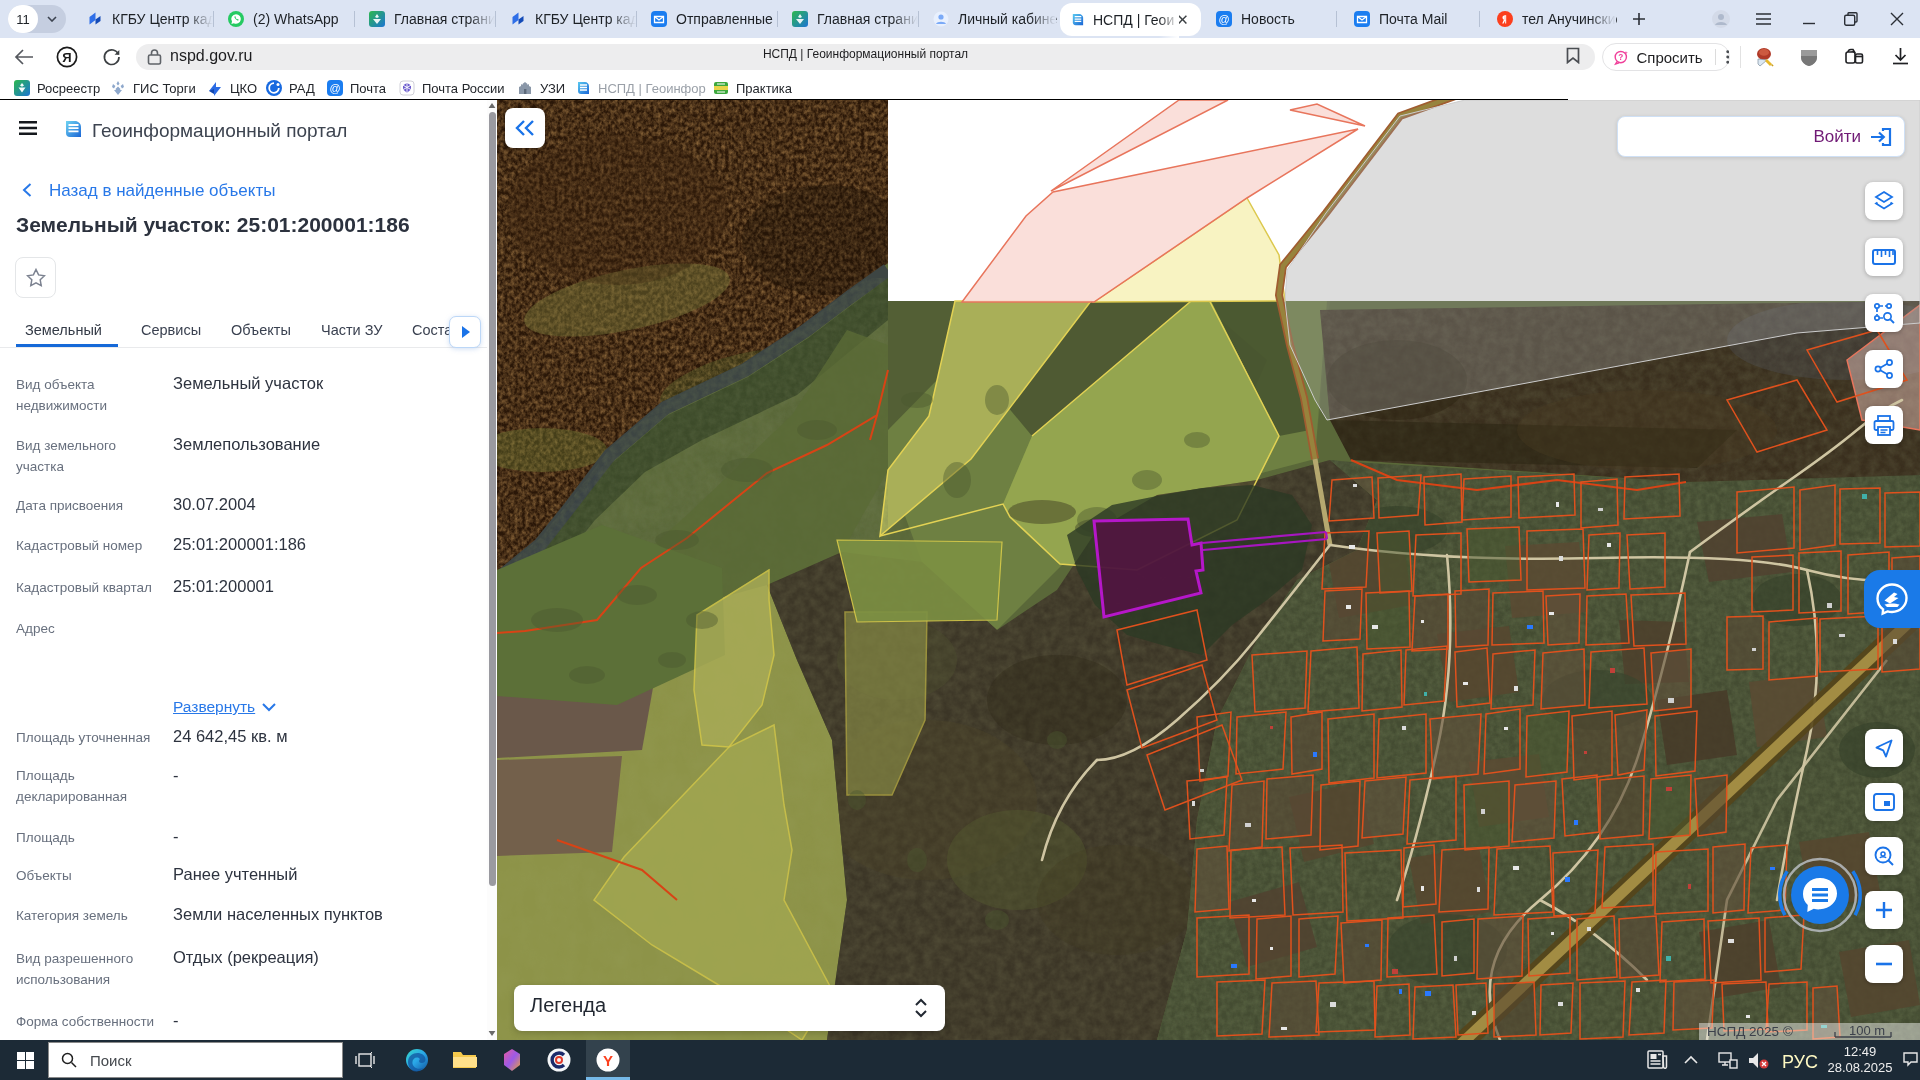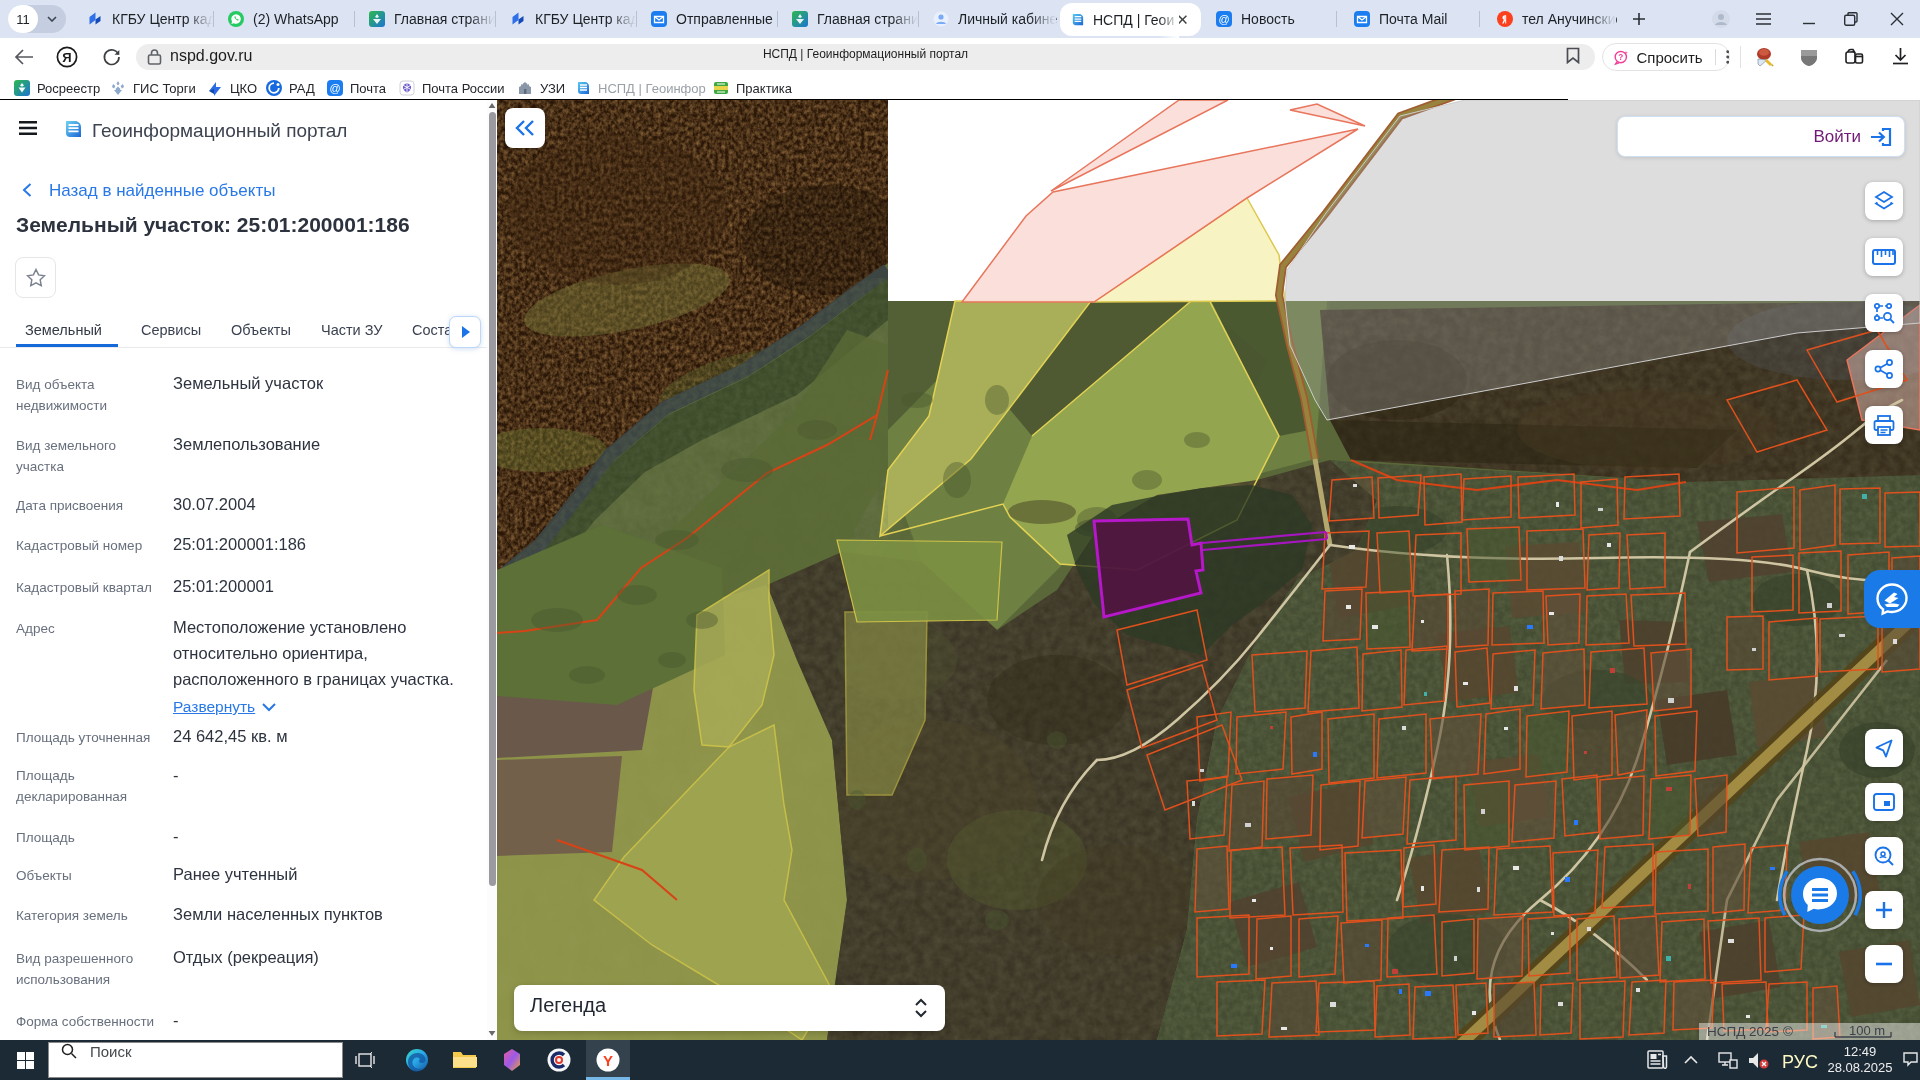--- a/index.html
+++ b/index.html
@@ -31,21 +31,21 @@
 .lbl{position:absolute;left:16px;font-size:13.5px;color:#68707e;line-height:21px;width:150px}
 .val{position:absolute;left:173px;font-size:16.5px;color:#2d333f;line-height:26px;width:310px}
 
 #sbar{position:absolute;left:487px;top:100px;width:10px;height:940px;background:#fcfcfc}
 #sthumb{position:absolute;left:488.5px;top:112px;width:7px;height:774px;background:#9a9aa0;border-radius:4px}
 
 #map{position:absolute;left:497px;top:100px;width:1423px;height:940px;overflow:hidden}
 .mbtn{position:absolute;width:38px;height:38px;background:#fff;border-radius:8px;box-shadow:0 1px 4px rgba(0,0,0,.25);display:flex;align-items:center;justify-content:center}
 
 #taskbar{position:absolute;left:0;top:1040px;width:1920px;height:40px;background:#1c2a36;color:#fff}
-#tsearch{position:absolute;left:48px;top:2px;width:295px;height:36px;background:#fff;border:1px solid #8a8a8a;display:flex;align-items:flex-start;font-size:15px;color:#45494e}
+#tsearch{position:absolute;left:48px;top:2px;width:295px;height:36px;background:#fff;border:1px solid #8a8a8a;display:flex;align-items:center;font-size:15px;color:#45494e}
 </style></head>
 <body>
 
 <div id="tabbar">
   <div class="tcount">
       <div class="n">11</div>
       <div class="c">
         <svg width="10" height="6" viewBox="0 0 10 6">
           <path d="M1 1l4 4 4-4" fill="none" stroke="#3c4350" stroke-width="1.6"></path>
         </svg>
@@ -292,21 +292,20 @@
     <div class="val" style="top:270px">Земельный участок</div>
   <div class="lbl" style="top:335px">Вид земельного участка</div>
     <div class="val" style="top:331px">Землепользование</div>
   <div class="lbl" style="top:395px">Дата присвоения</div>
     <div class="val" style="top:391px">30.07.2004</div>
   <div class="lbl" style="top:435px">Кадастровый номер</div>
     <div class="val" style="top:431px">25:01:200001:186</div>
   <div class="lbl" style="top:477px">Кадастровый квартал</div>
     <div class="val" style="top:473px">25:01:200001</div>
   <div class="lbl" style="top:518px">Адрес</div>
-    <div class="val" style="top:514px">Местоположение установлено относительно ориентира, расположенного в границах участка.</div>
   <div class="abs" style="left:173px;top:598px;font-size:15.5px;color:#2878e8;text-decoration:underline">Развернуть</div>
   <svg class="abs" style="left:262px;top:603px" width="14" height="9" viewBox="0 0 14 9">
       <path d="M1 1l6 6 6-6" fill="none" stroke="#2878e8" stroke-width="2"></path>
     </svg>
   <div class="lbl" style="top:627px">Площадь уточненная</div>
     <div class="val" style="top:623px">24 642,45 кв. м</div>
   <div class="lbl" style="top:665px">Площадь декларированная</div>
     <div class="val" style="top:662px">-</div>
   <div class="lbl" style="top:727px">Площадь</div>
     <div class="val" style="top:723px">-</div>

